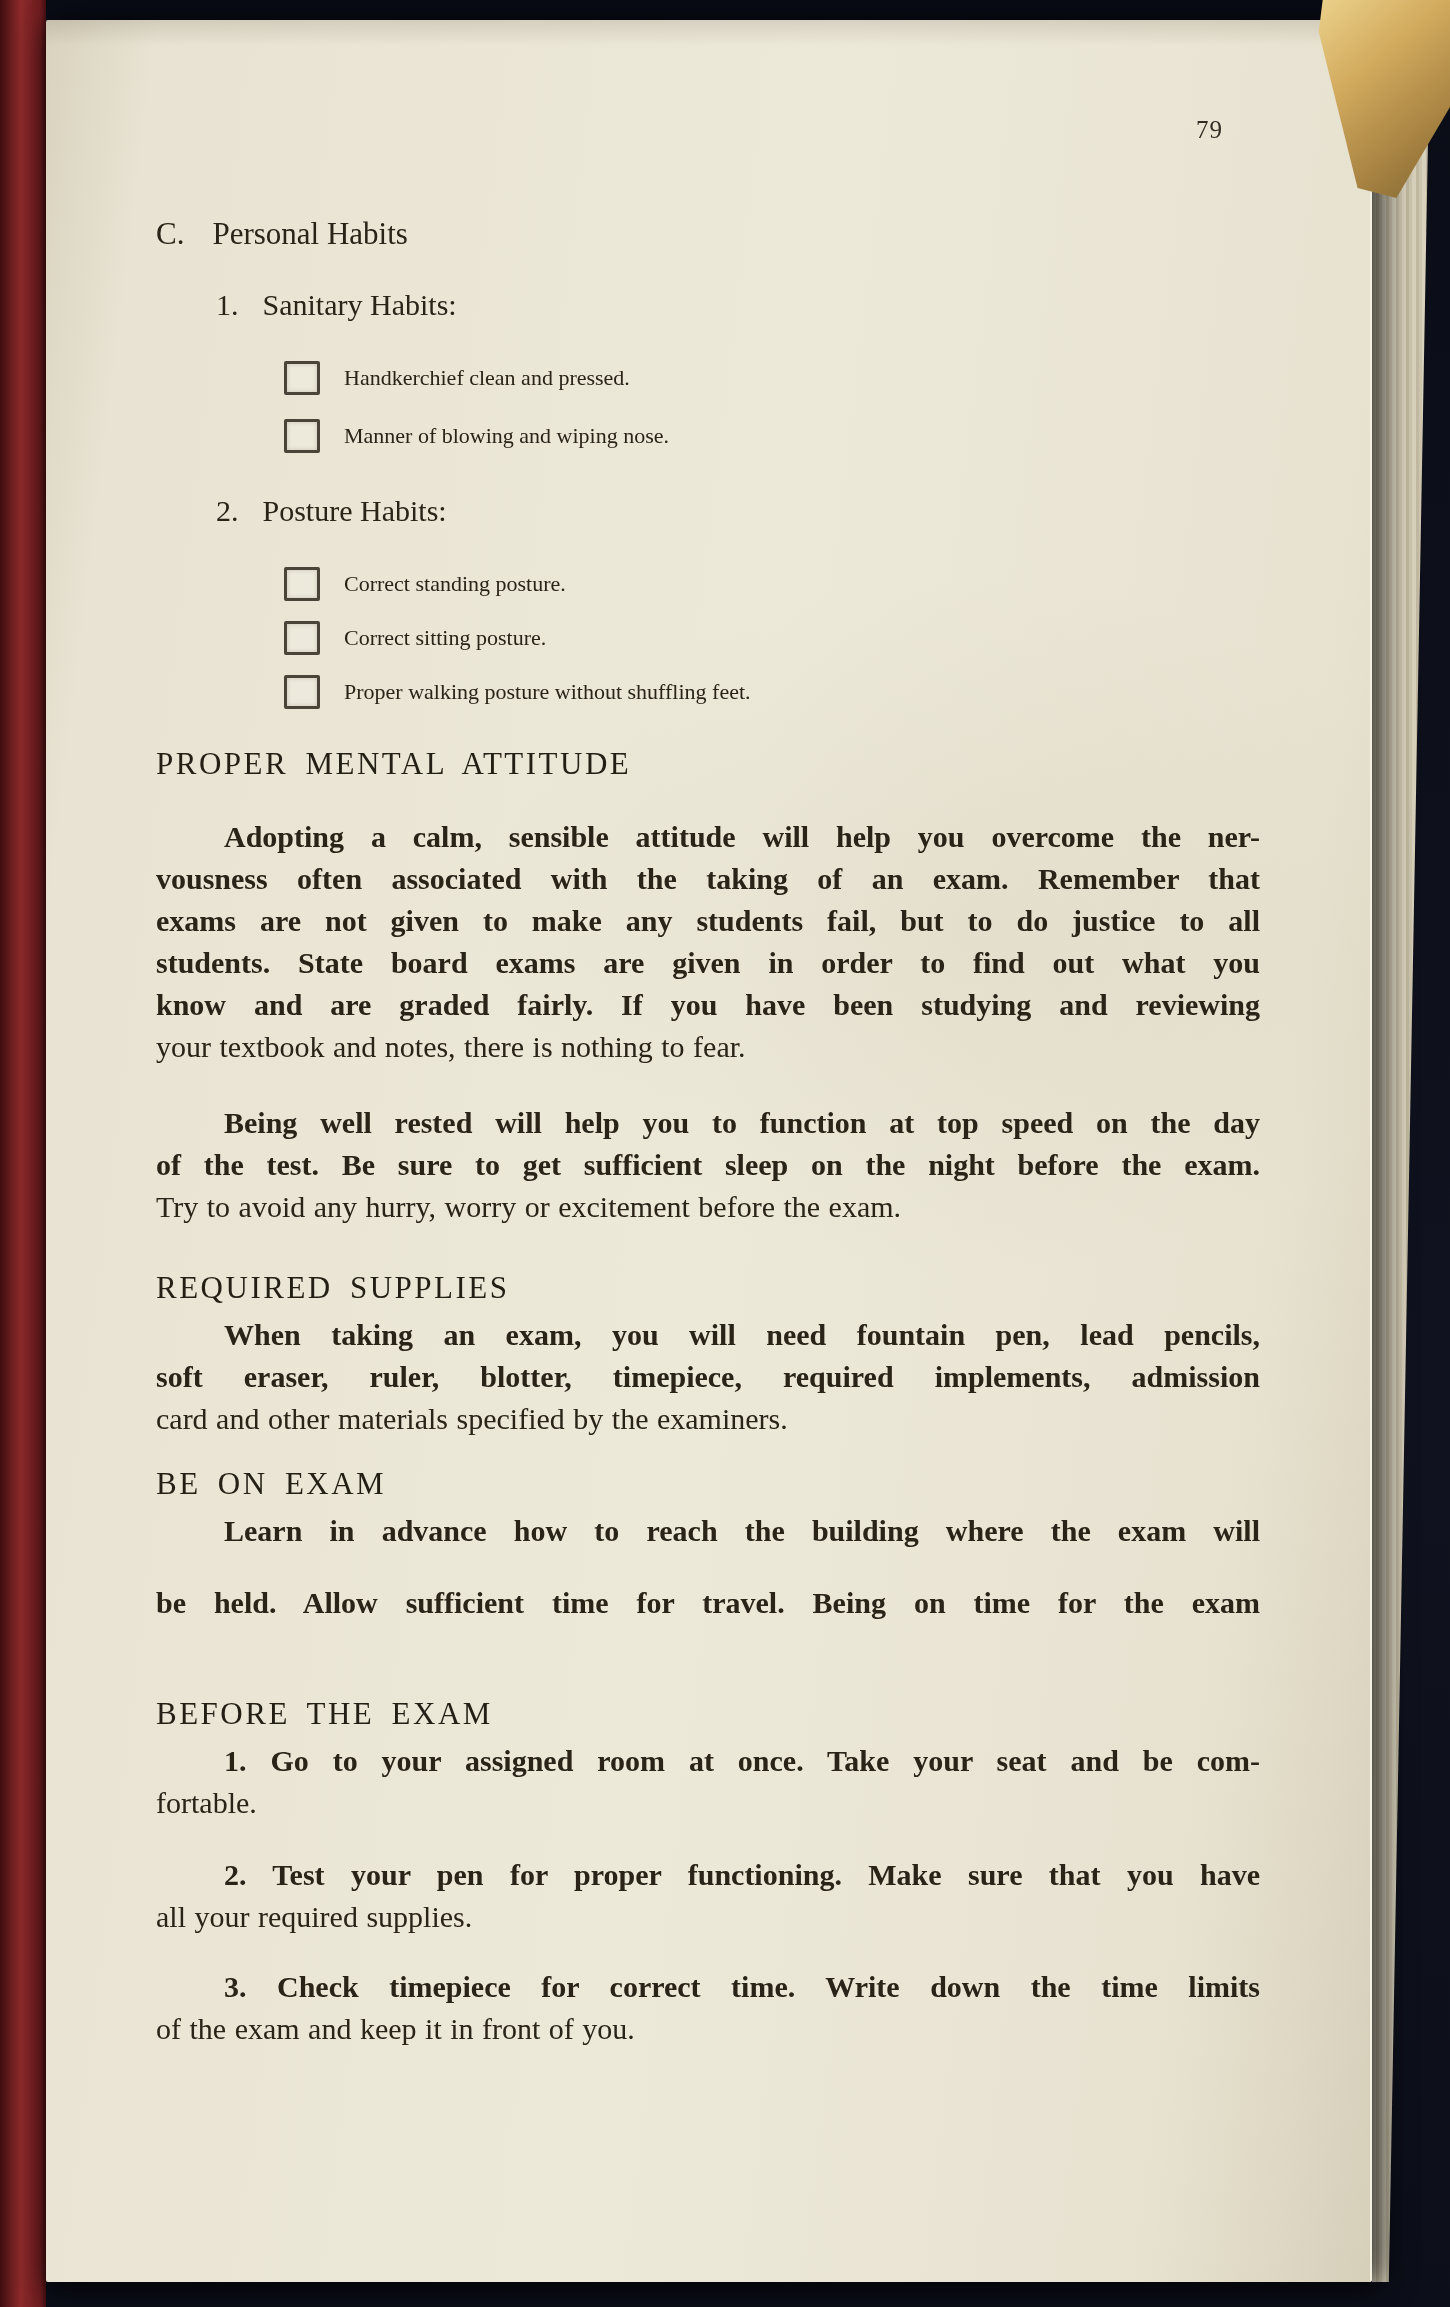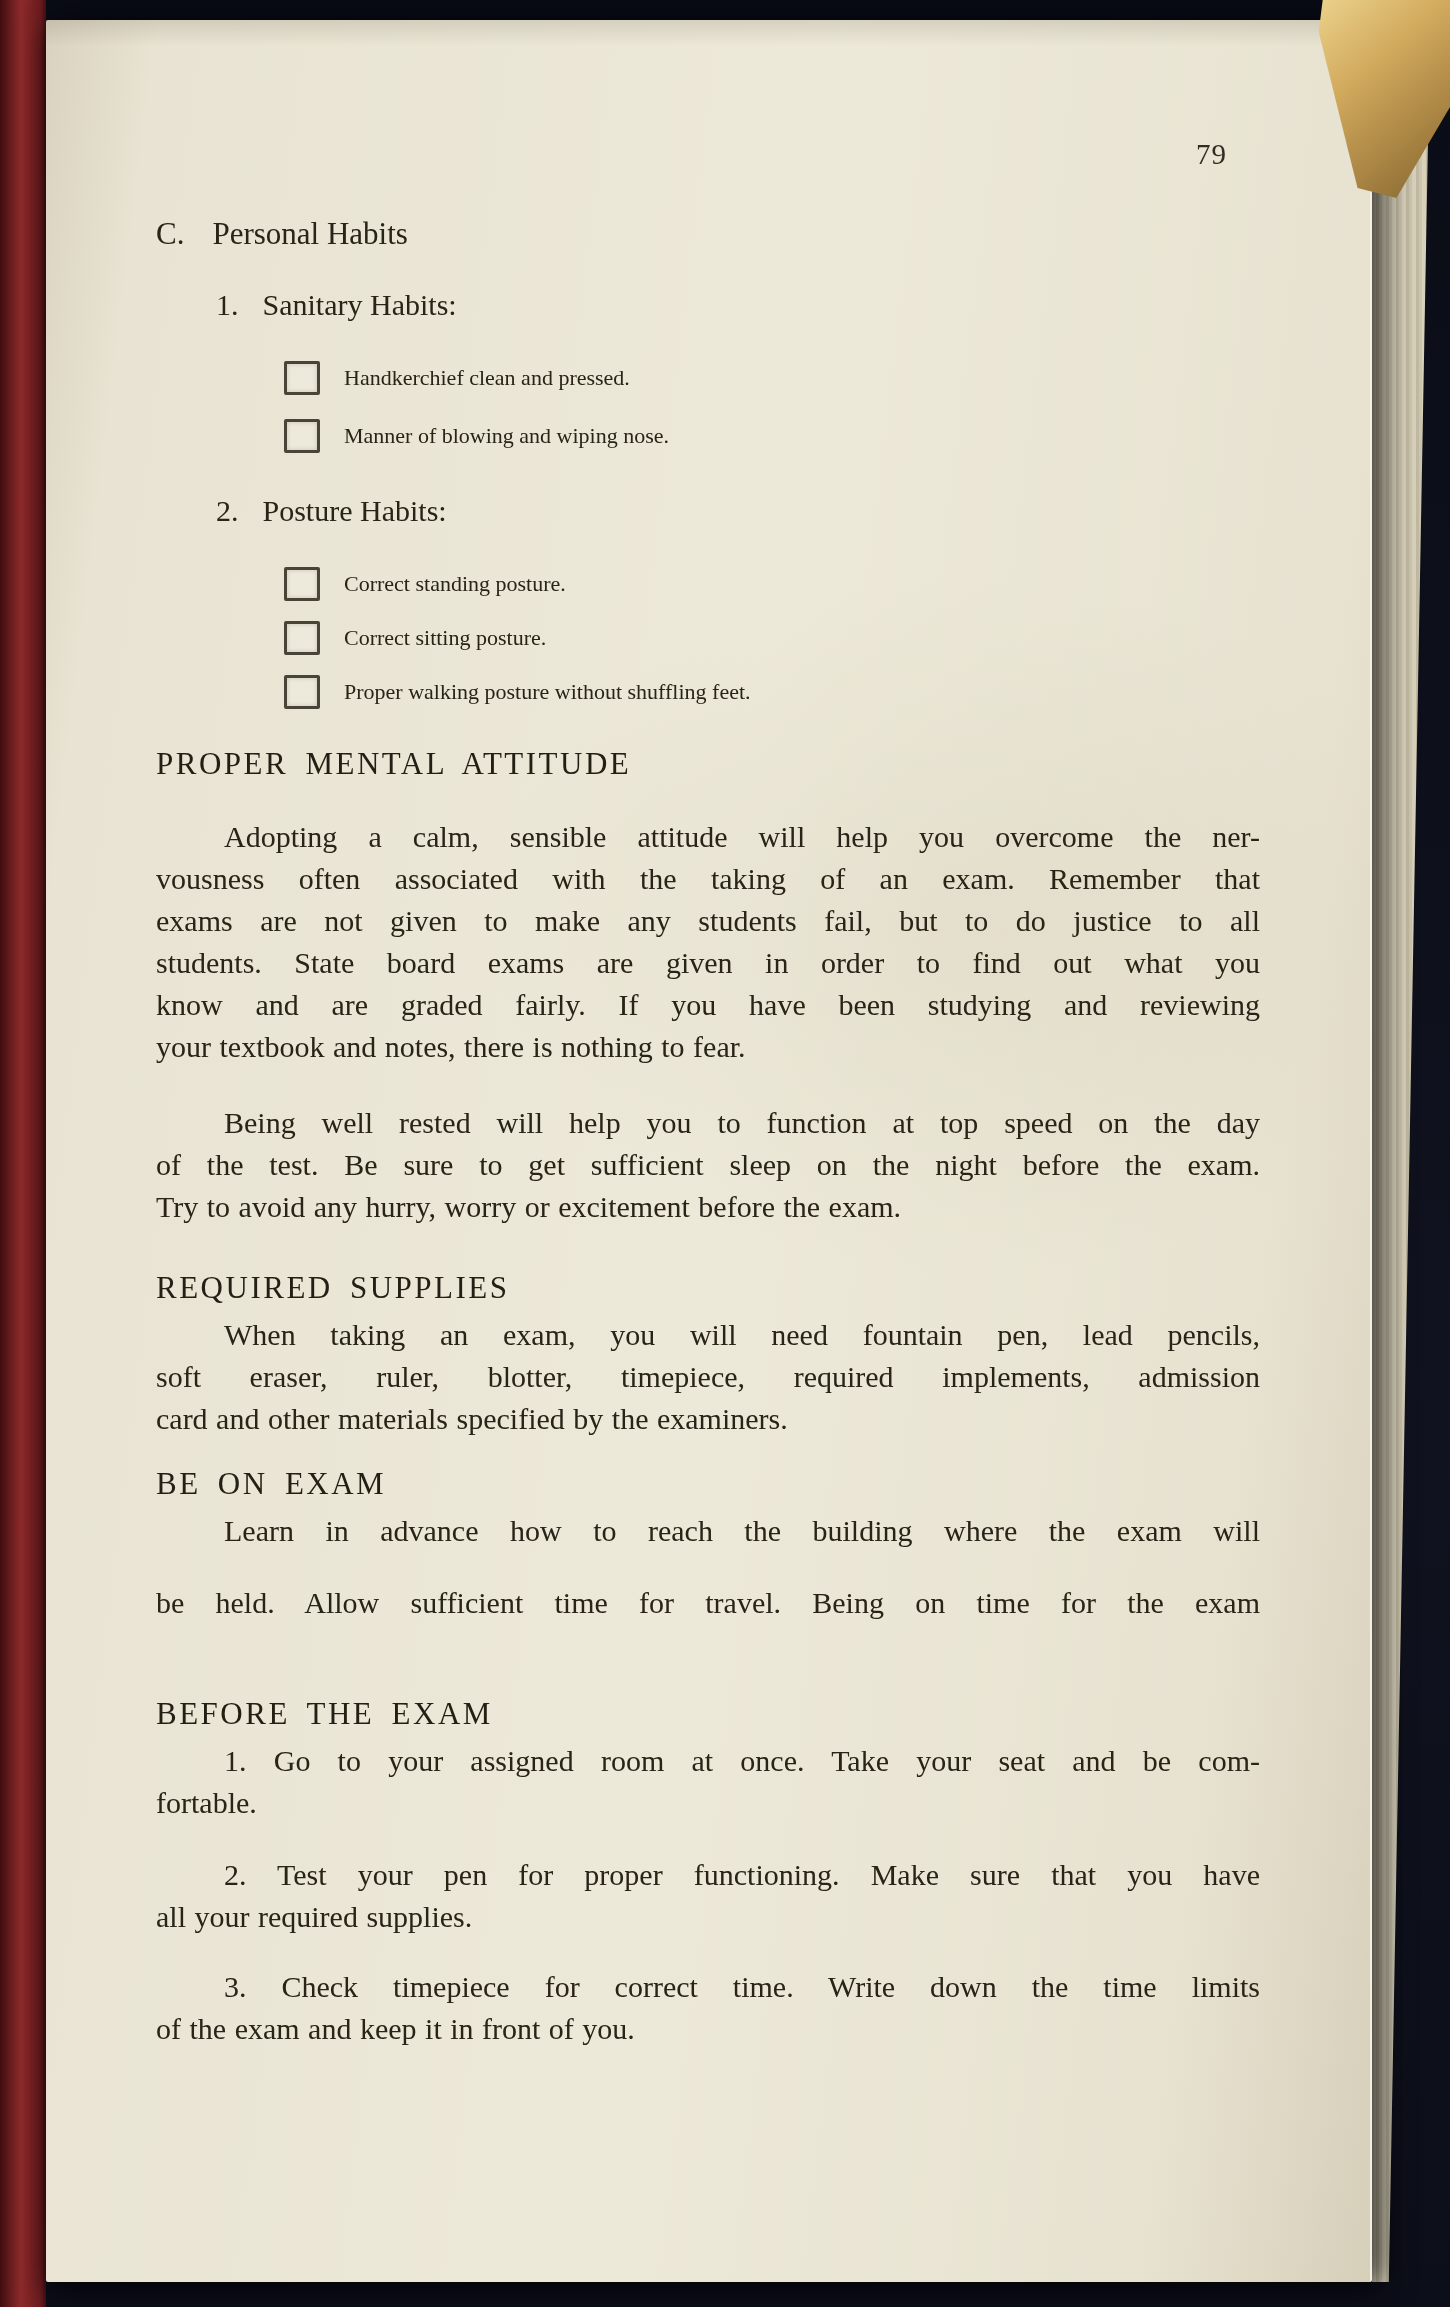--- a/index.html
+++ b/index.html
@@ -23,35 +23,35 @@
 
   
   .paper{position:absolute;left:46px;top:20px;width:1324px;height:2262px;z-index:2;
          background:
            radial-gradient(ellipse 700px 500px at 70% 40%,rgba(170,158,126,0.10),rgba(0,0,0,0) 70%),
            linear-gradient(180deg,rgba(110,100,80,0.18) 0,rgba(0,0,0,0) 26px),
            linear-gradient(97deg,#d9d2bf 0%,#e8e3d2 7%,#ede9d9 50%,#e7e2d0 86%,#d6cfba 100%);
          box-shadow:14px 0 30px rgba(0,0,0,0.5),0 8px 26px rgba(0,0,0,0.55);
          border-right:2px solid #f3efe1;border-radius:2px;color:#292318;}
 
-  .pageno{position:absolute;left:1150px;top:118px;font-size:29px;letter-spacing:1px;color:#322d24;}
+  .pageno{position:absolute;left:1150px;top:96px;font-size:25px;letter-spacing:1px;color:#322d24;}
 
   .secC{position:absolute;left:110px;top:196px;font-size:31px;}
   .sub{position:absolute;left:170px;font-size:30px;}
   .num{display:inline-block;margin-right:24px;}
   .secC .num{margin-right:28px;}
 
   .cbrow{position:absolute;left:238px;display:flex;align-items:center;gap:24px;font-size:22px;line-height:36px;}
   .cbox{width:30px;height:28px;border:3px solid #4a4438;border-radius:2px;flex:none;
         background:rgba(255,255,255,0.18);box-shadow:inset 0 0 4px rgba(90,80,60,0.25);}
 
   .h{position:absolute;left:110px;font-size:31px;letter-spacing:2.5px;word-spacing:7px;color:#241f15;}
 
   .para{position:absolute;left:110px;width:1104px;font-size:30px;line-height:42px;word-spacing:1px;}
-  .jl{text-align:justify;text-align-last:justify;}
+  .jl{text-align:justify;text-align-last:justify;font-weight:bold;}
   .ll{text-align:left;}
   .ind{text-indent:68px;}
 
   .watermark{position:absolute;left:960px;top:2180px;z-index:6;
              font-family:"Liberation Sans","DejaVu Sans",sans-serif;
              font-size:31px;color:#b4bac2;letter-spacing:0.5px;}
 </style>
 </head>
 <body>
 

